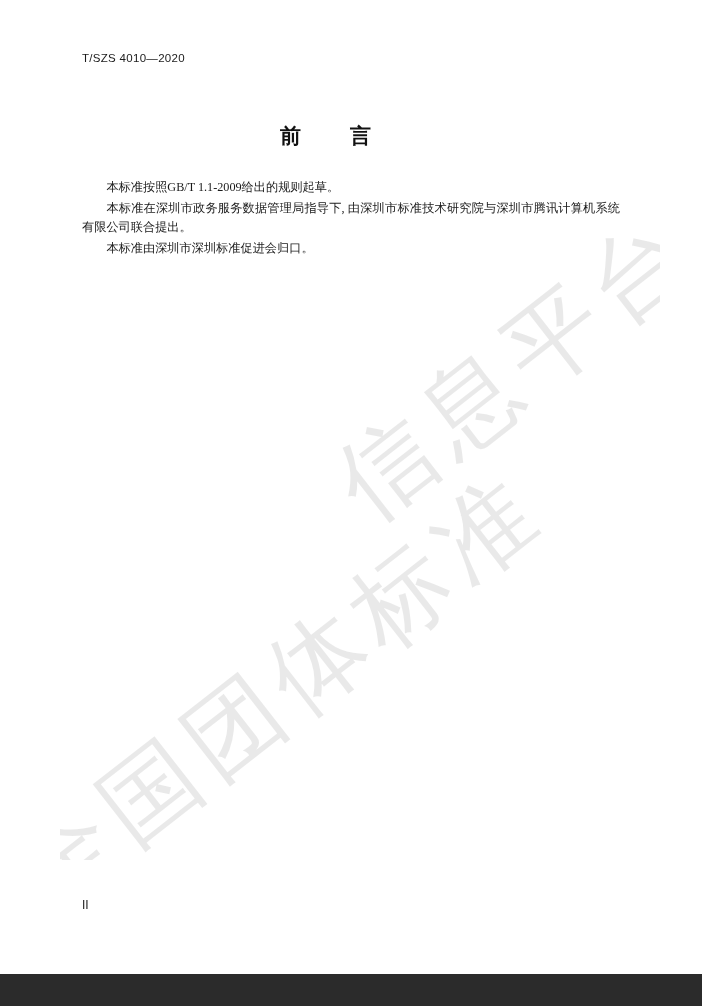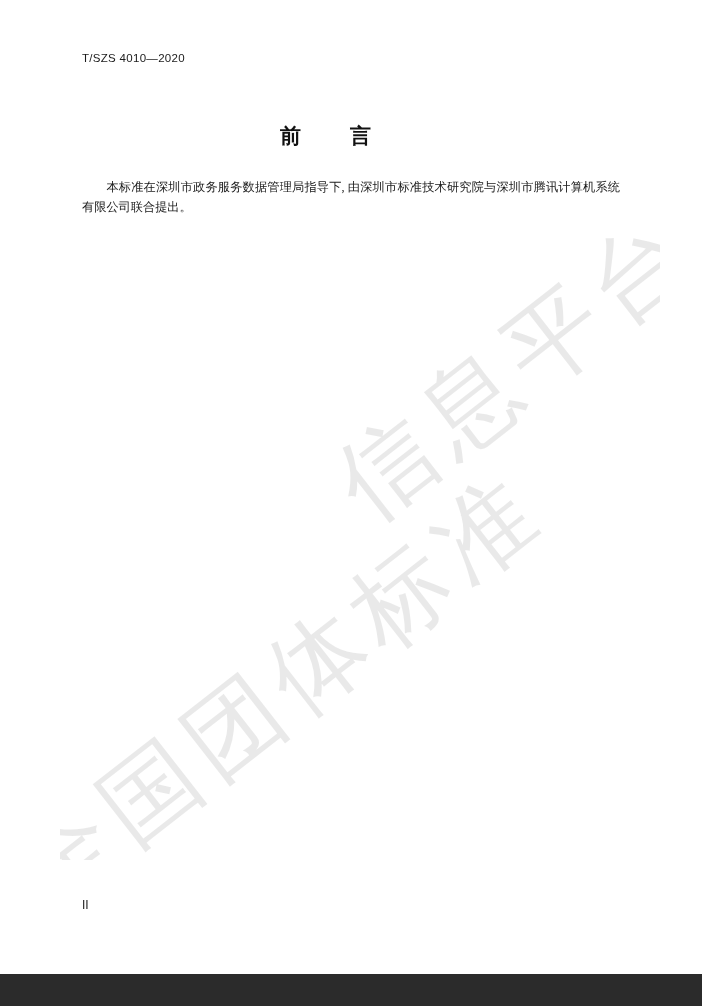--- a/index.html
+++ b/index.html
@@ -106,20 +106,22 @@
   <div class="watermark">
     <span class="wm-1">全国团体标准</span>
     <span class="wm-2">信息平台</span>
   </div>
 
   <div class="header-code">T/SZS 4010—2020</div>
 
   <div class="doc-title">前　言</div>
 
   <div class="body-block">
+    <p class="para">本标准按照GB/T 1.1-2009给出的规则起草。</p>
     <p class="para">本标准在深圳市政务服务数据管理局指导下, 由深圳市标准技术研究院与深圳市腾讯计算机系统有限公司联合提出。</p>
+    <p class="para">本标准由深圳市深圳标准促进会归口。</p>
   </div>
 
   <div class="page-number">II</div>
 
 </div>
 
 <div class="page-bottom-bar"></div>
 
 </body></html>

